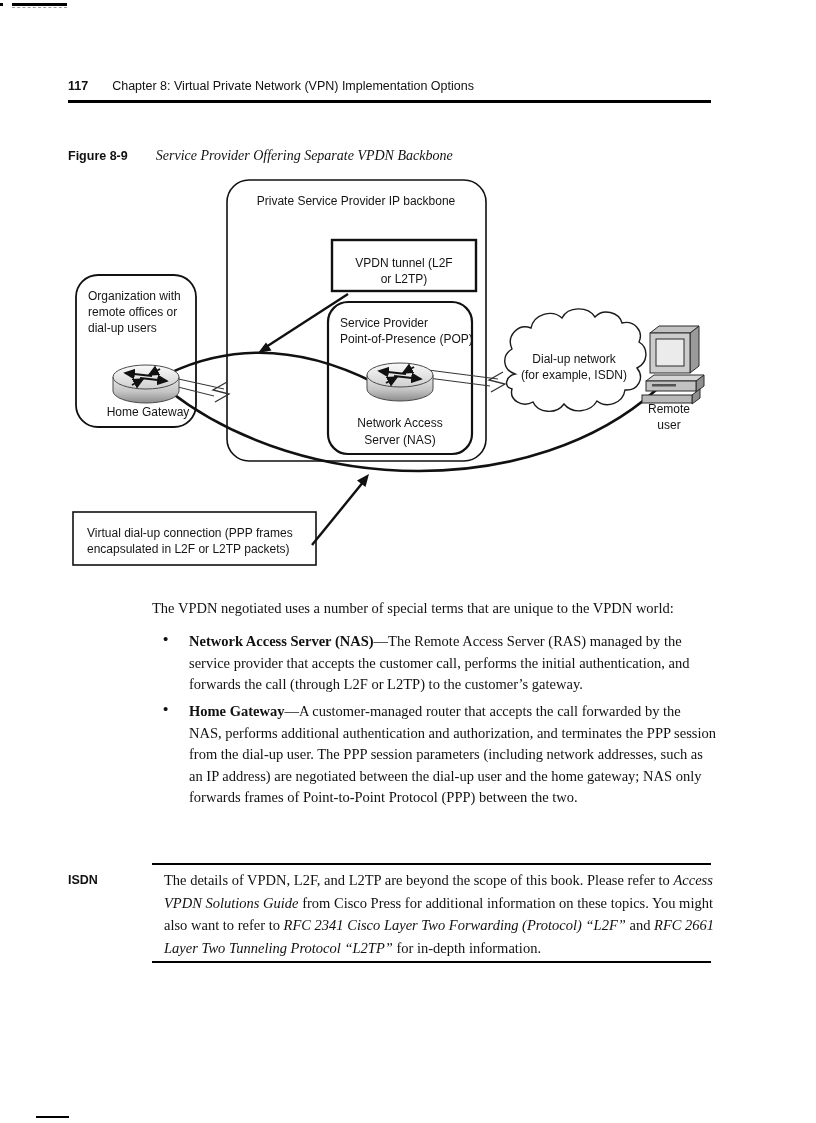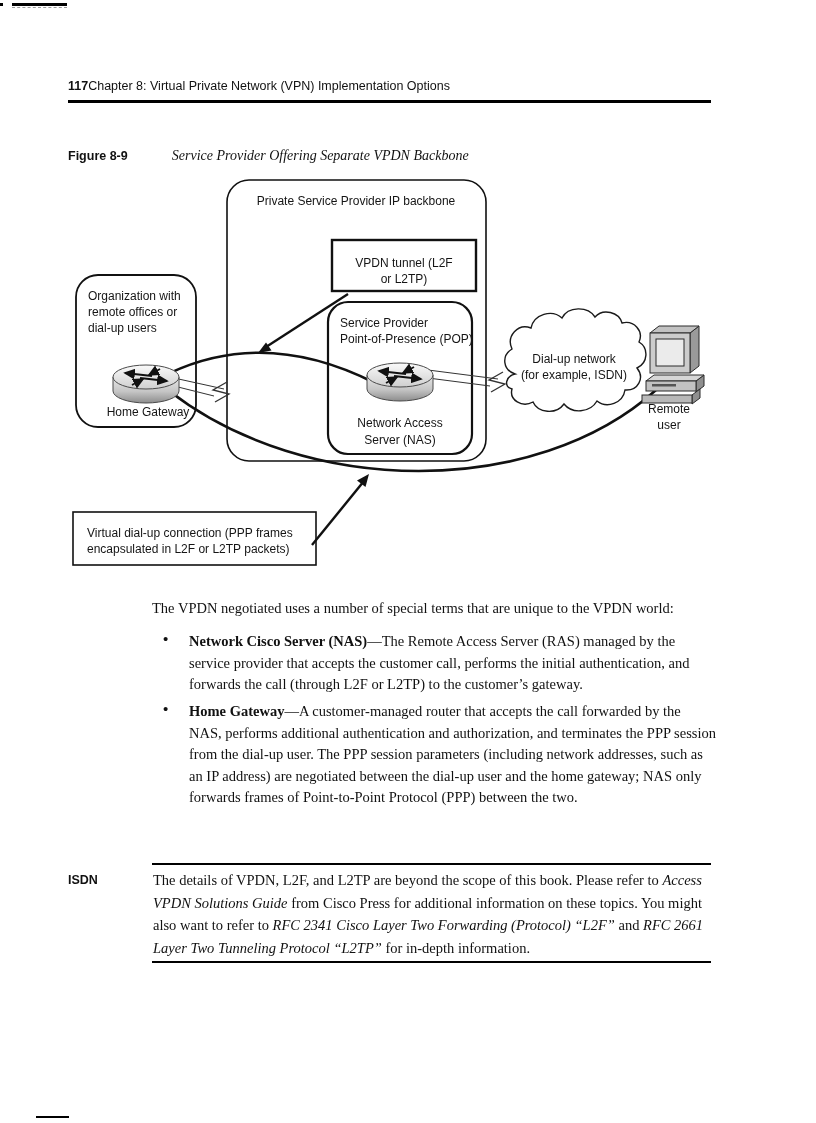--- a/index.html
+++ b/index.html
@@ -7,40 +7,40 @@
     position:relative;width:816px;height:1123px;background:#ffffff;
     font-family:"Liberation Serif",serif;color:#111;overflow:hidden;
   }
   .sans{font-family:"Liberation Sans",sans-serif;}
   
   .regbar{position:absolute;background:#000;}
   .regdash{position:absolute;border-top:1px dashed #9a9a9a;height:0;}
   
   .hdr{position:absolute;left:68px;top:79px;width:644px;font-size:12.5px;}
   .hdr .pg{font-weight:bold;}
-  .hdr .ttl{text-align:right;}
+  .hdr .ttl{margin-left:24px;text-align:right;}
   .rule{position:absolute;background:#000;}
   
   .figrow{position:absolute;left:68px;top:146px;width:644px;}
   .figlabel{font-family:"Liberation Sans",sans-serif;font-weight:bold;font-size:12.5px;}
-  .figcap{font-style:italic;font-size:14px;margin-left:44px;}
+  .figcap{font-style:italic;font-size:14px;margin-left:28px;}
   
   .diagram{position:absolute;left:56px;top:168px;}
   .dtext{font-family:"Liberation Sans",sans-serif;font-size:12px;fill:#151515;}
   
   .intro{position:absolute;left:152px;top:598px;width:566px;font-size:14.5px;line-height:21px;}
   .bullet{position:absolute;left:163px;width:553px;font-size:14.5px;line-height:21.5px;}
   .bullet .mark{position:absolute;left:0;top:-2px;font-size:15px;font-weight:bold;}
   .bullet .btext{display:block;margin-left:26px;}
   .b1{top:631px;}
   .b2{top:701px;}
   .bold{font-weight:bold;}
   
   .notelabel{position:absolute;left:68px;top:873px;font-size:12.5px;font-weight:bold;}
-  .notetext{position:absolute;left:153px;top:869px;width:564px;font-size:14.5px;line-height:22.5px;}
+  .notetext{position:absolute;left:164px;top:869px;width:564px;font-size:14.5px;line-height:22.5px;}
   .it{font-style:italic;}
 </style>
 </head>
 <body>
 
 <div class="page">
 
   <div class="regbar" style="left:0;top:3px;width:3px;height:3px;"></div>
   <div class="regbar" style="left:12px;top:3px;width:55px;height:3px;"></div>
   <div class="regdash" style="left:12px;top:7px;width:55px;"></div>
@@ -153,21 +153,21 @@
     <text class="dtext" x="613" y="245" text-anchor="middle">Remote</text>
     <text class="dtext" x="613" y="261" text-anchor="middle">user</text>
     <text class="dtext" x="31" y="369">Virtual dial-up connection (PPP frames</text>
     <text class="dtext" x="31" y="385">encapsulated in L2F or L2TP packets)</text>
   </svg>
 
   <div class="intro">The VPDN negotiated uses a number of special terms that are unique to the VPDN world:</div>
 
   <div class="bullet b1">
     <span class="mark">•</span>
-    <span class="btext"><span class="bold">Network Cisco Server (NAS)</span><span>—The Remote Access Server (RAS) managed by the service provider that accepts the customer call, performs the initial authentication, and forwards the call (through L2F or L2TP) to the customer’s gateway.</span></span>
+    <span class="btext"><span class="bold">Network Access Server (NAS)</span><span>—The Remote Access Server (RAS) managed by the service provider that accepts the customer call, performs the initial authentication, and forwards the call (through L2F or L2TP) to the customer’s gateway.</span></span>
   </div>
 
   <div class="bullet b2">
     <span class="mark">•</span>
     <span class="btext"><span class="bold">Home Gateway</span><span>—A customer-managed router that accepts the call forwarded by the NAS, performs additional authentication and authorization, and terminates the PPP session from the dial-up user. The PPP session parameters (including network addresses, such as an IP address) are negotiated between the dial-up user and the home gateway; NAS only forwards frames of Point-to-Point Protocol (PPP) between the two.</span></span>
   </div>
 
   <div class="rule" style="left:152px;top:863px;width:559px;height:2px;"></div>
   <div class="notelabel sans">ISDN</div>
   <div class="notetext">

